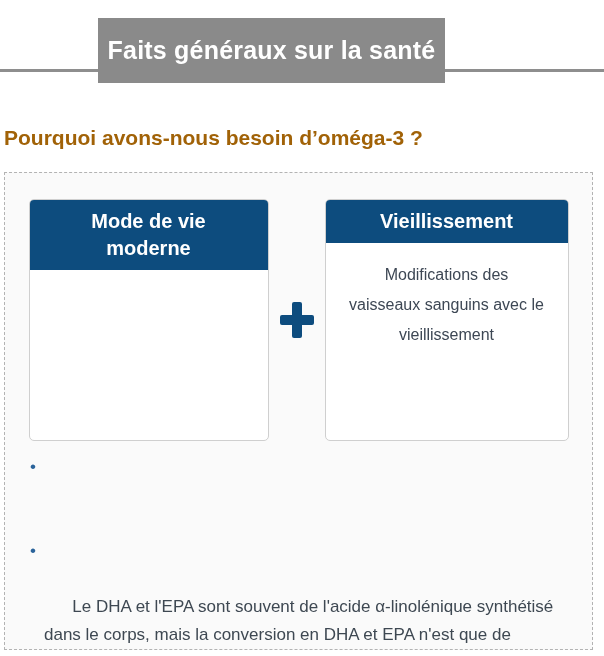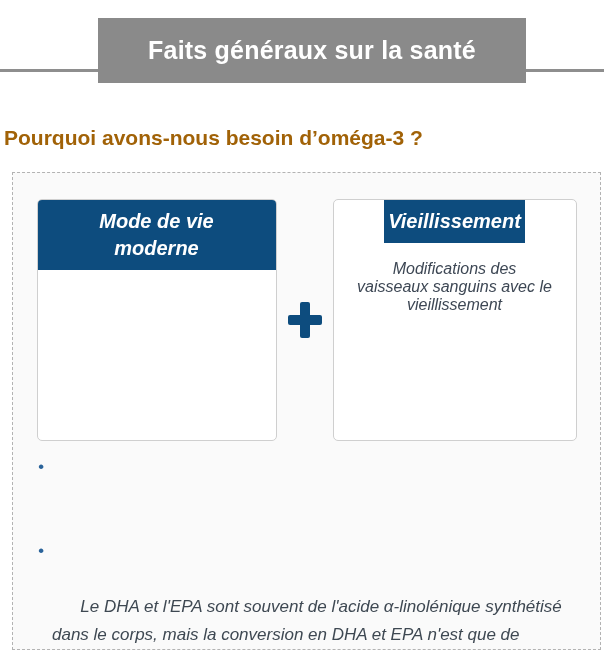--- a/index.html
+++ b/index.html
@@ -11,69 +11,68 @@
     overflow: hidden;
   }
 
   
   .top { position: relative; height: 96px; }
   .top-line {
     position: absolute; left: 0; right: 0; top: 69px; height: 3px;
     background: #8e8e8e;
   }
   .banner {
-    position: absolute; left: 98px; top: 18px; width: 428px; height: 65px;
+    position: absolute; left: 98px; top: 18px; width: 347px; height: 65px;
     background: #8a8a8a; color: #ffffff;
     display: flex; align-items: center; justify-content: center;
     font-size: 25px; font-weight: 700; letter-spacing: 0.2px;
     z-index: 2;
   }
 
   
   .intro-heading {
     margin: 30px 0 0 4px;
     font-size: 21px; font-weight: 600; color: #a16207;
   }
 
   
   .dashed-box {
-    position: absolute; left: 12px; top: 172px; width: 589px; height: 478px;
+    position: absolute; left: 4px; top: 172px; width: 589px; height: 478px;
     border: 1px dashed #b3b3b3;
     background: #fafafa;
     padding-top: 26px;
-    font-style: italic;
   }
 
   
   .cards-row {
     display: flex; justify-content: center; align-items: stretch;
   }
   .card {
     background: #ffffff;
     border: 1px solid #cfcfcf;
     border-radius: 5px;
     overflow: hidden;
     height: 242px;
     display: flex; flex-direction: column;
   }
   .card-left  { width: 240px; }
-  .card-right { width: 244px; align-items: center; }
+  .card-right { width: 244px; }
   .card-header {
     background: #0d4c7e; color: #ffffff;
     text-align: center;
     font-size: 20px; font-weight: 600;
     line-height: 27px;
     padding: 8px 4px;
     white-space: pre-line;
   }
   .card-body {
     flex: 1;
     padding: 17px 6px 8px 6px;
     text-align: center;
-    font-size: 16px; line-height: 18px;
+    font-size: 16px; line-height: 30px;
     color: #3d4754;
     white-space: pre-line;
   }
 
   
   .plus-slot {
     width: 56px; display: flex; align-items: center; justify-content: center;
   }
   .plus-icon { position: relative; width: 34px; height: 36px; }
   .plus-icon::before {

